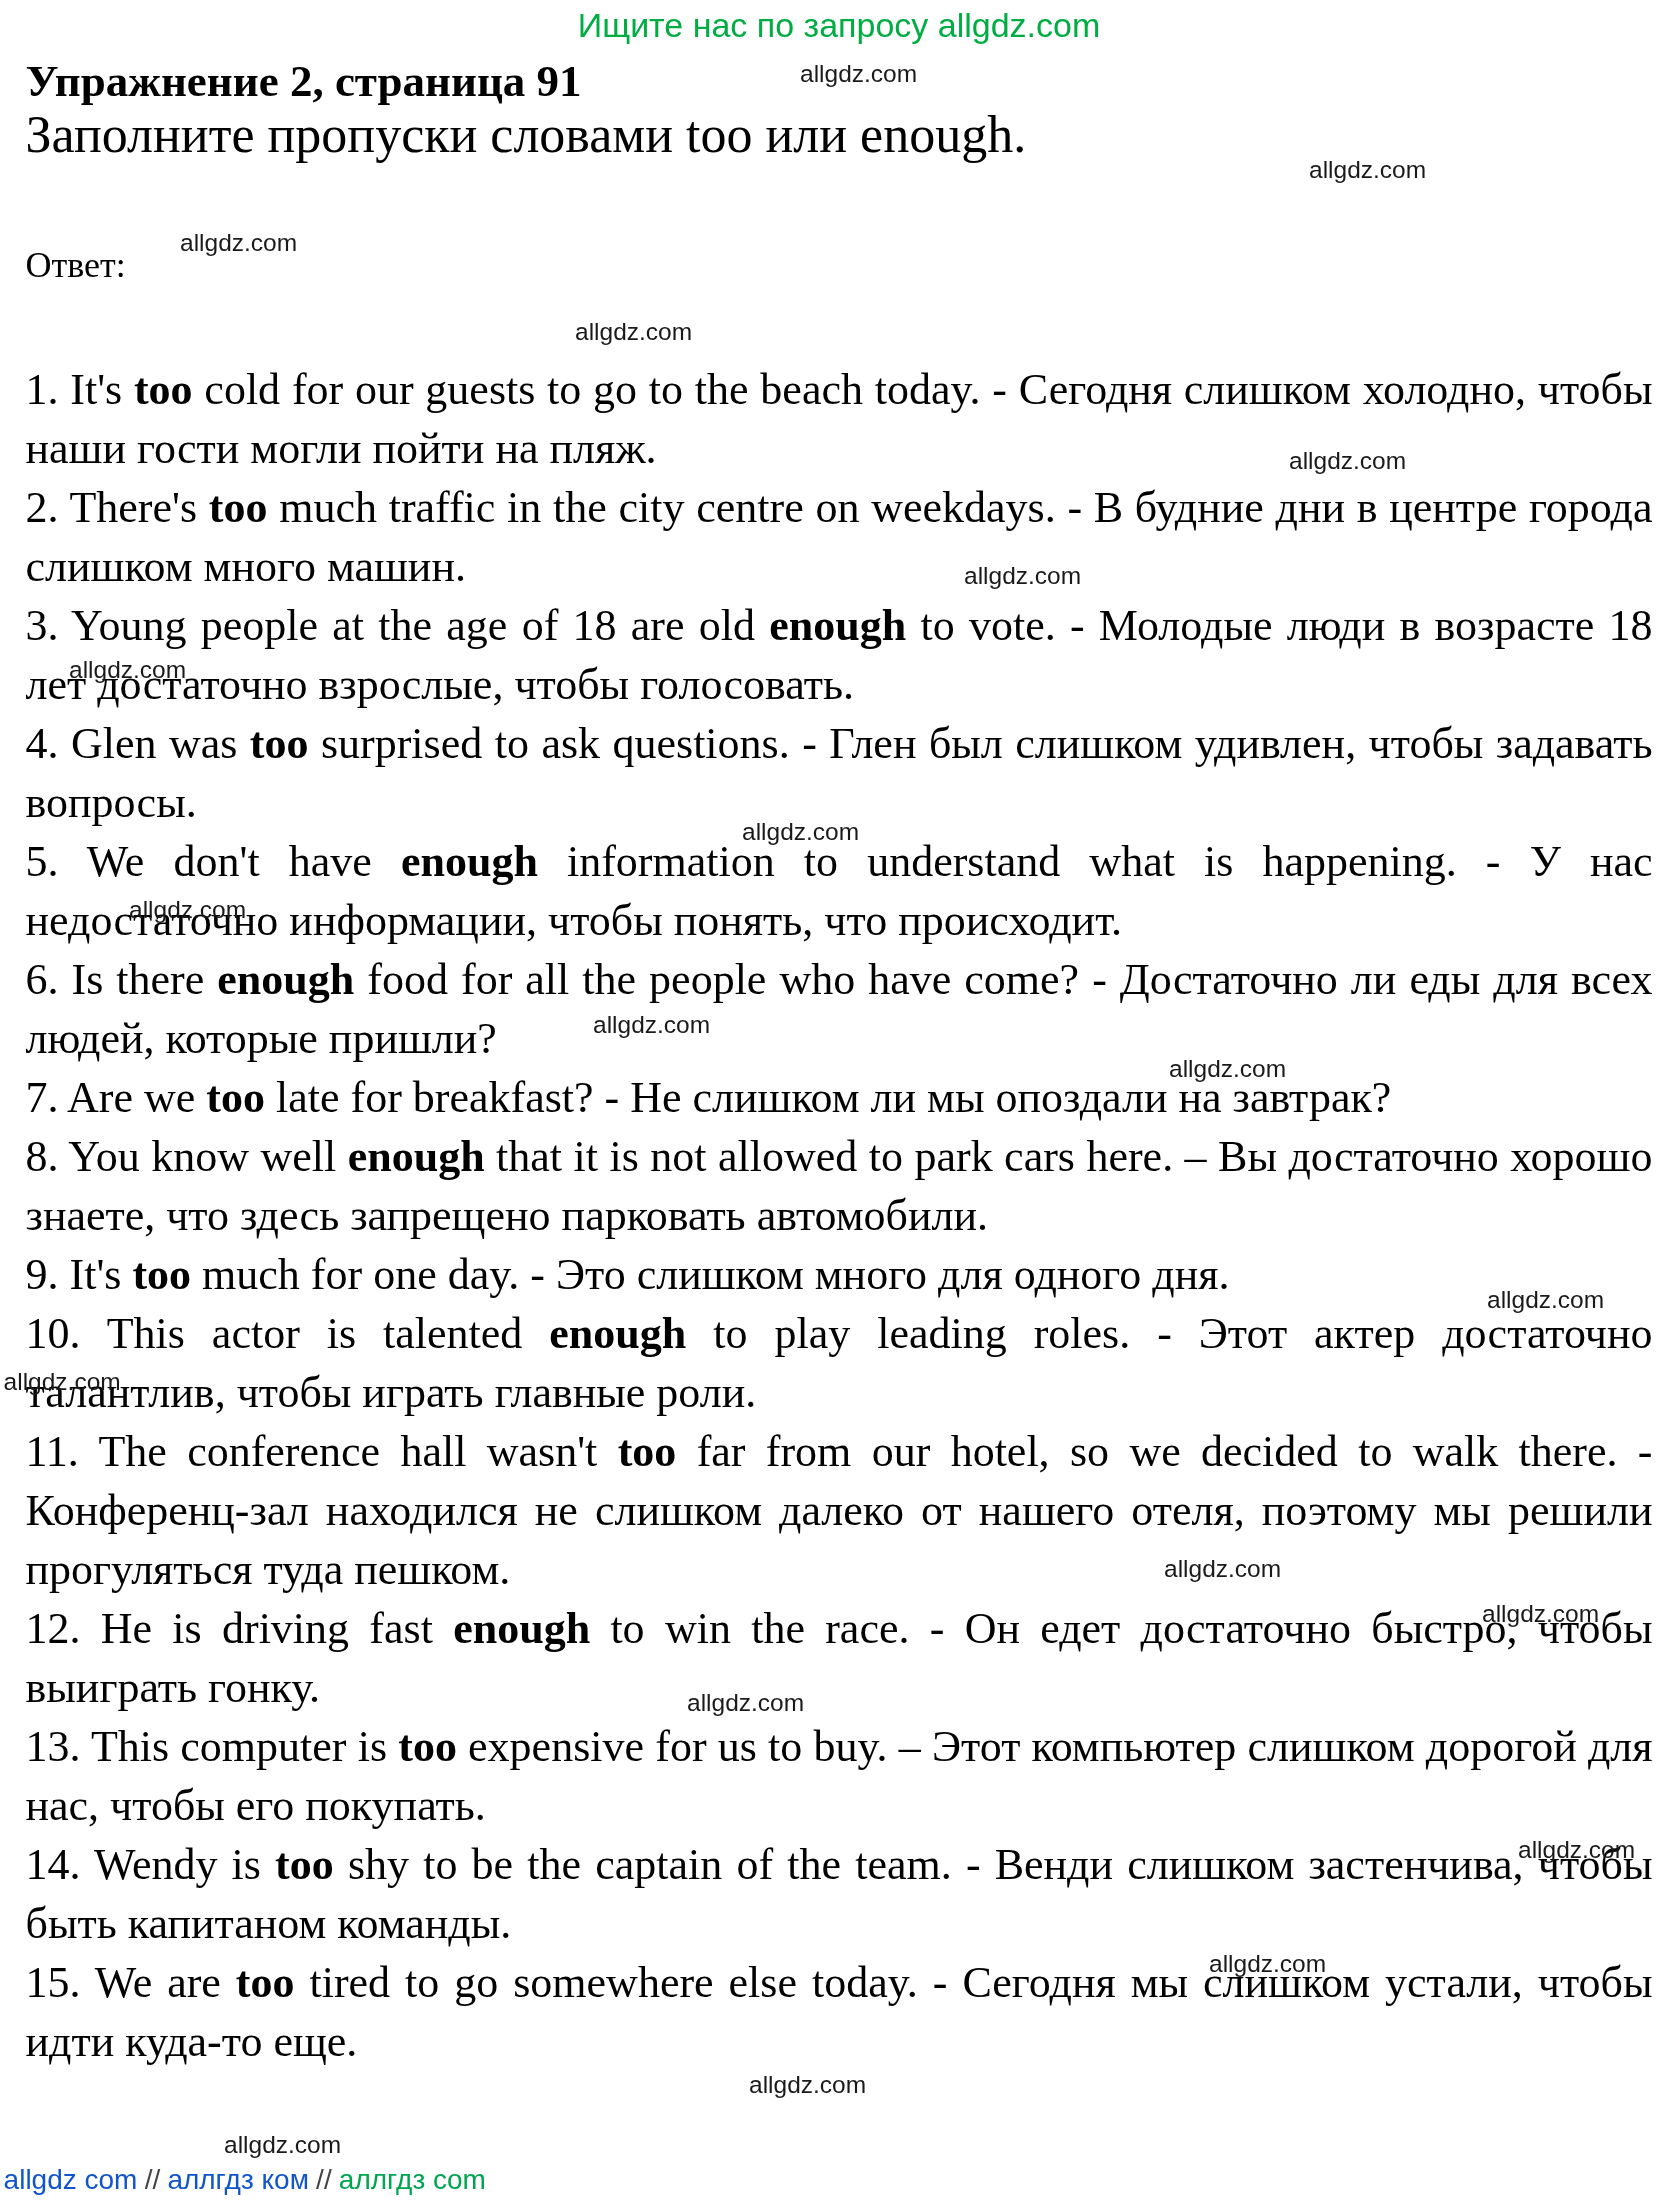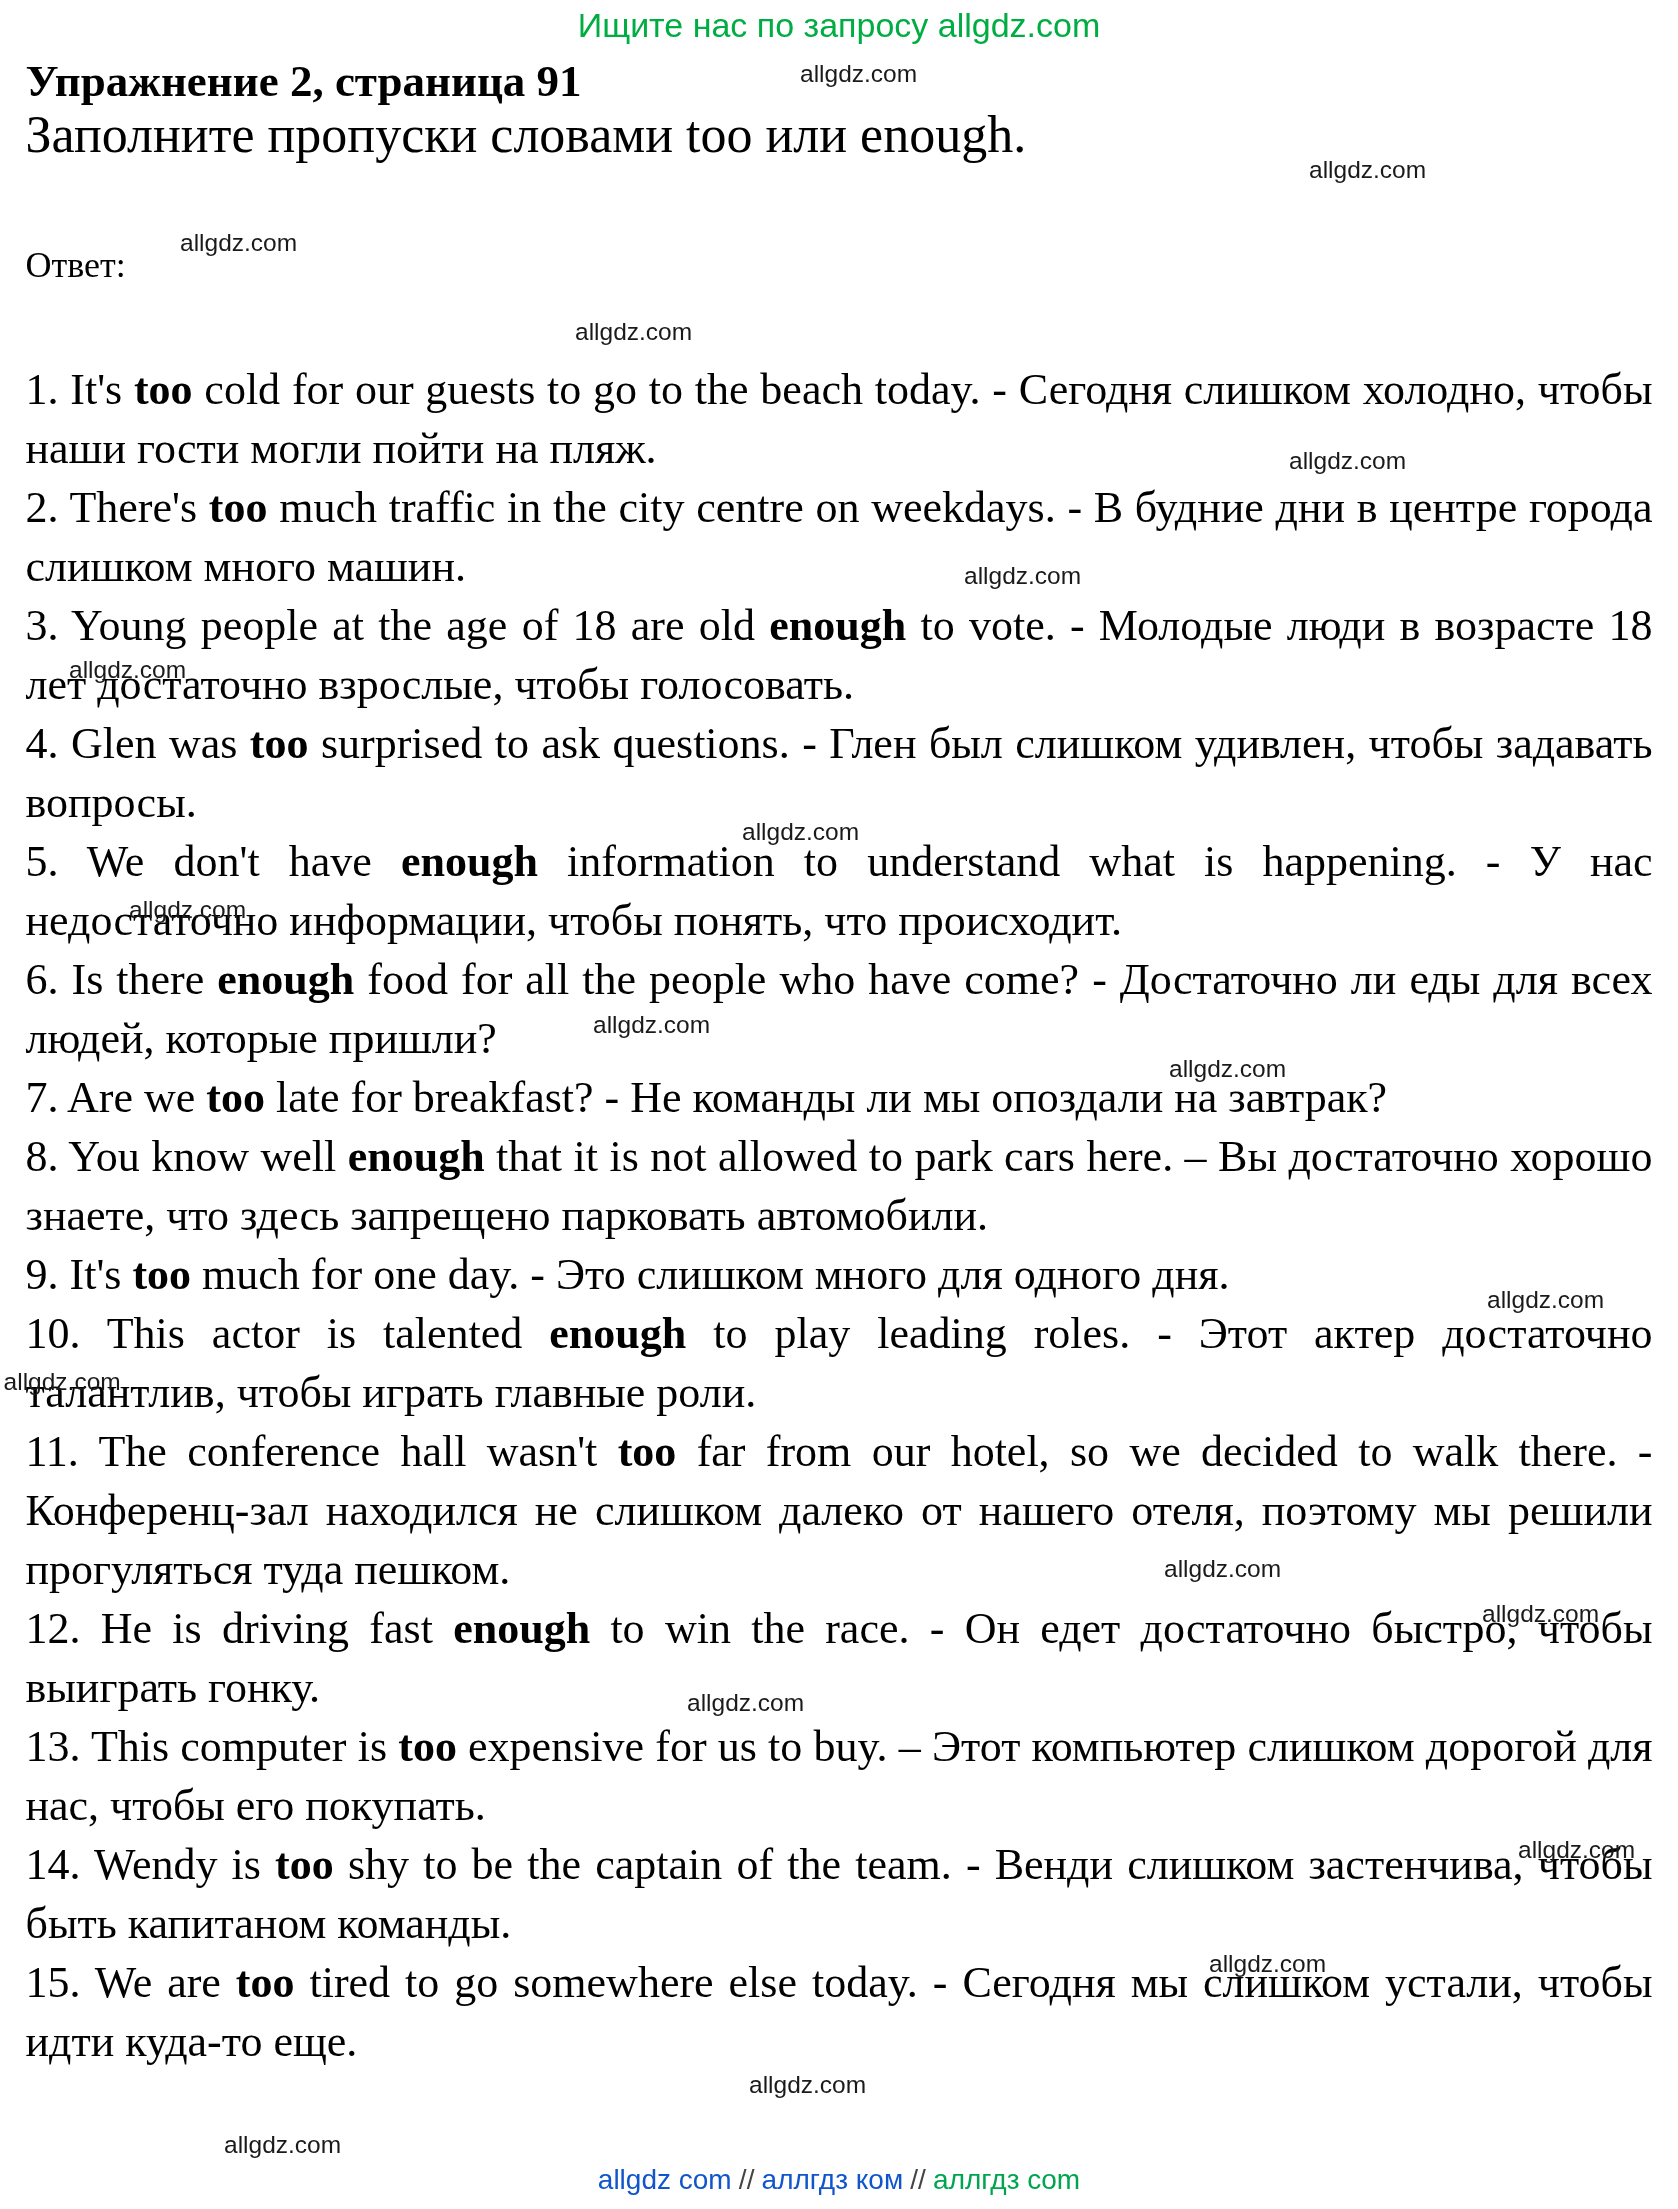--- a/index.html
+++ b/index.html
@@ -24,21 +24,20 @@
   .item  { font-size:44px; line-height:59px; text-align:justify; }
   .item .b { font-weight:bold; }
   .wm {
     position:absolute;
     font-family:"Liberation Sans","DejaVu Sans",sans-serif;
     font-size:24.5px; line-height:27px; color:#1a1a1a;
     white-space:nowrap;
   }
   .footer {
     position:absolute; left:0; right:0; bottom:12.7px;
-    text-align:center;
     font-family:"Liberation Sans","DejaVu Sans",sans-serif;
     font-size:28px; line-height:33px;
   }
   .footer span { margin:0 3.6px; }
   .footer .lnk { cursor:pointer; }
 </style>
 </head>
 <body>
 
 <div class="page">
@@ -51,21 +50,21 @@
 
   <div class="answer-label">Ответ:</div>
 
   <div id="items">
       <p class="item"><span>1. It's </span><span class="b">too</span><span> cold for our guests to go to the beach today. - Сегодня слишком холодно, чтобы наши гости могли пойти на пляж.</span></p>
       <p class="item"><span>2. There's </span><span class="b">too</span><span> much traffic in the city centre on weekdays. - В будние дни в центре города слишком много машин.</span></p>
       <p class="item"><span>3. Young people at the age of 18 are old </span><span class="b">enough</span><span> to vote. - Молодые люди в возрасте 18 лет достаточно взрослые, чтобы голосовать.</span></p>
       <p class="item"><span>4. Glen was </span><span class="b">too</span><span> surprised to ask questions. - Глен был слишком удивлен, чтобы задавать вопросы.</span></p>
       <p class="item"><span>5. We don't have </span><span class="b">enough</span><span> information to understand what is happening. - У нас недостаточно информации, чтобы понять, что происходит.</span></p>
       <p class="item"><span>6. Is there </span><span class="b">enough</span><span> food for all the people who have come? - Достаточно ли еды для всех людей, которые пришли?</span></p>
-      <p class="item"><span>7. Are we </span><span class="b">too</span><span> late for breakfast? - Не команды ли мы опоздали на завтрак?</span></p>
+      <p class="item"><span>7. Are we </span><span class="b">too</span><span> late for breakfast? - Не слишком ли мы опоздали на завтрак?</span></p>
       <p class="item"><span>8. You know well </span><span class="b">enough</span><span> that it is not allowed to park cars here. – Вы достаточно хорошо знаете, что здесь запрещено парковать автомобили.</span></p>
       <p class="item"><span>9. It's </span><span class="b">too</span><span> much for one day. - Это слишком много для одного дня.</span></p>
       <p class="item"><span>10. This actor is talented </span><span class="b">enough</span><span> to play leading roles.  - Этот актер достаточно талантлив, чтобы играть главные роли.</span></p>
       <p class="item"><span>11. The conference hall wasn't </span><span class="b">too</span><span> far from our hotel, so we decided to walk there. - Конференц-зал находился не слишком далеко от нашего отеля, поэтому мы решили прогуляться туда пешком.</span></p>
       <p class="item"><span>12. He is driving fast </span><span class="b">enough</span><span> to win the race. - Он едет достаточно быстро, чтобы выиграть гонку.</span></p>
       <p class="item"><span>13. This computer is </span><span class="b">too</span><span> expensive for us to buy. – Этот компьютер слишком дорогой для нас, чтобы его покупать.</span></p>
       <p class="item"><span>14. Wendy is </span><span class="b">too</span><span> shy to be the captain of the team. - Венди слишком застенчива, чтобы быть капитаном команды.</span></p>
       <p class="item"><span>15. We are </span><span class="b">too</span><span> tired to go somewhere else today. - Сегодня мы слишком устали, чтобы идти куда-то еще.</span></p>
     </div>
 

